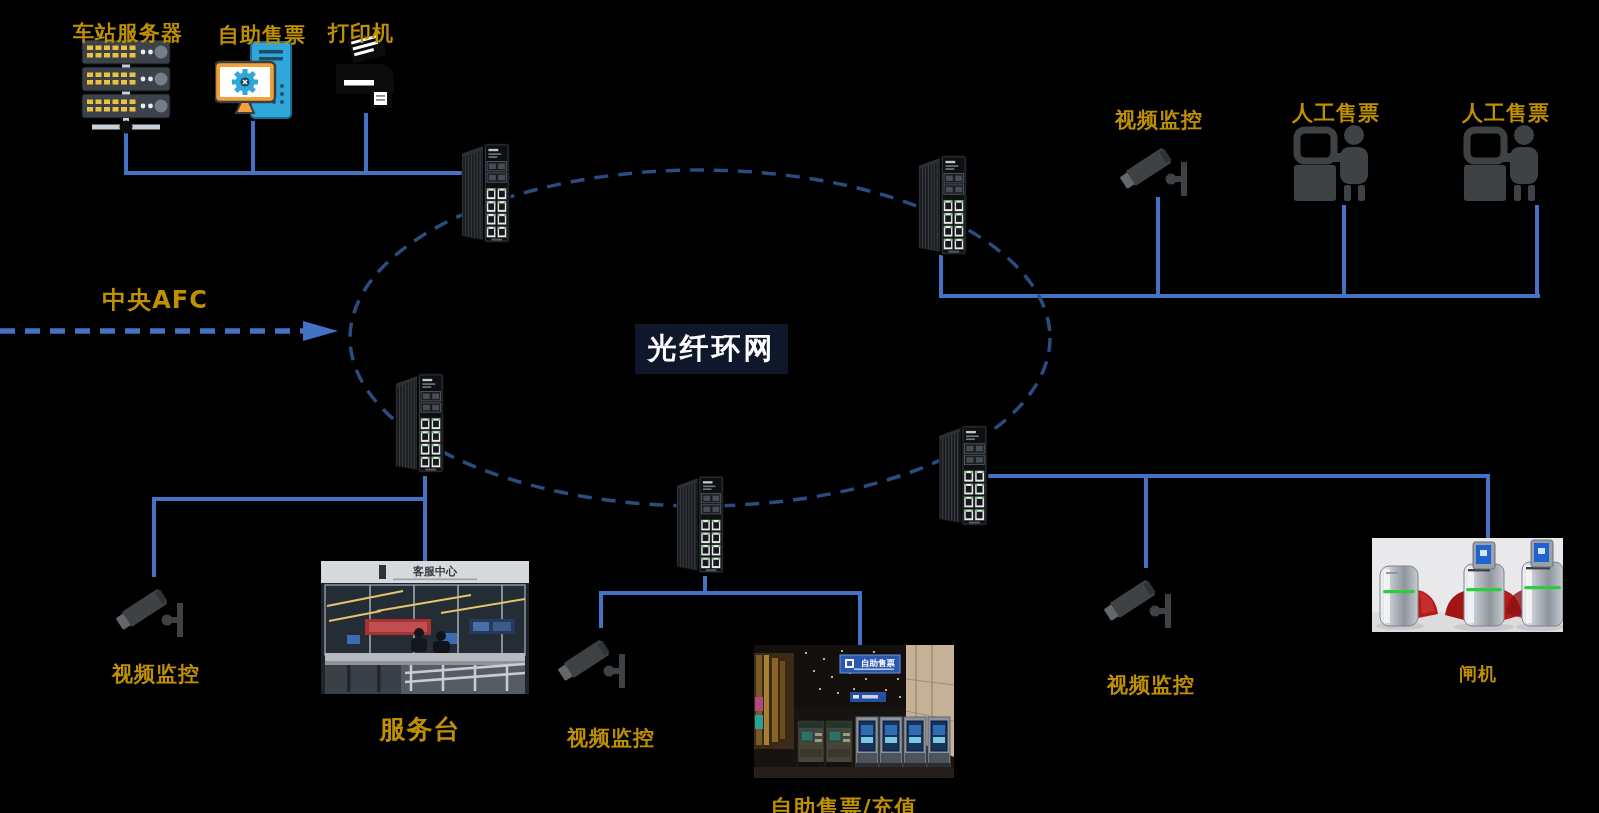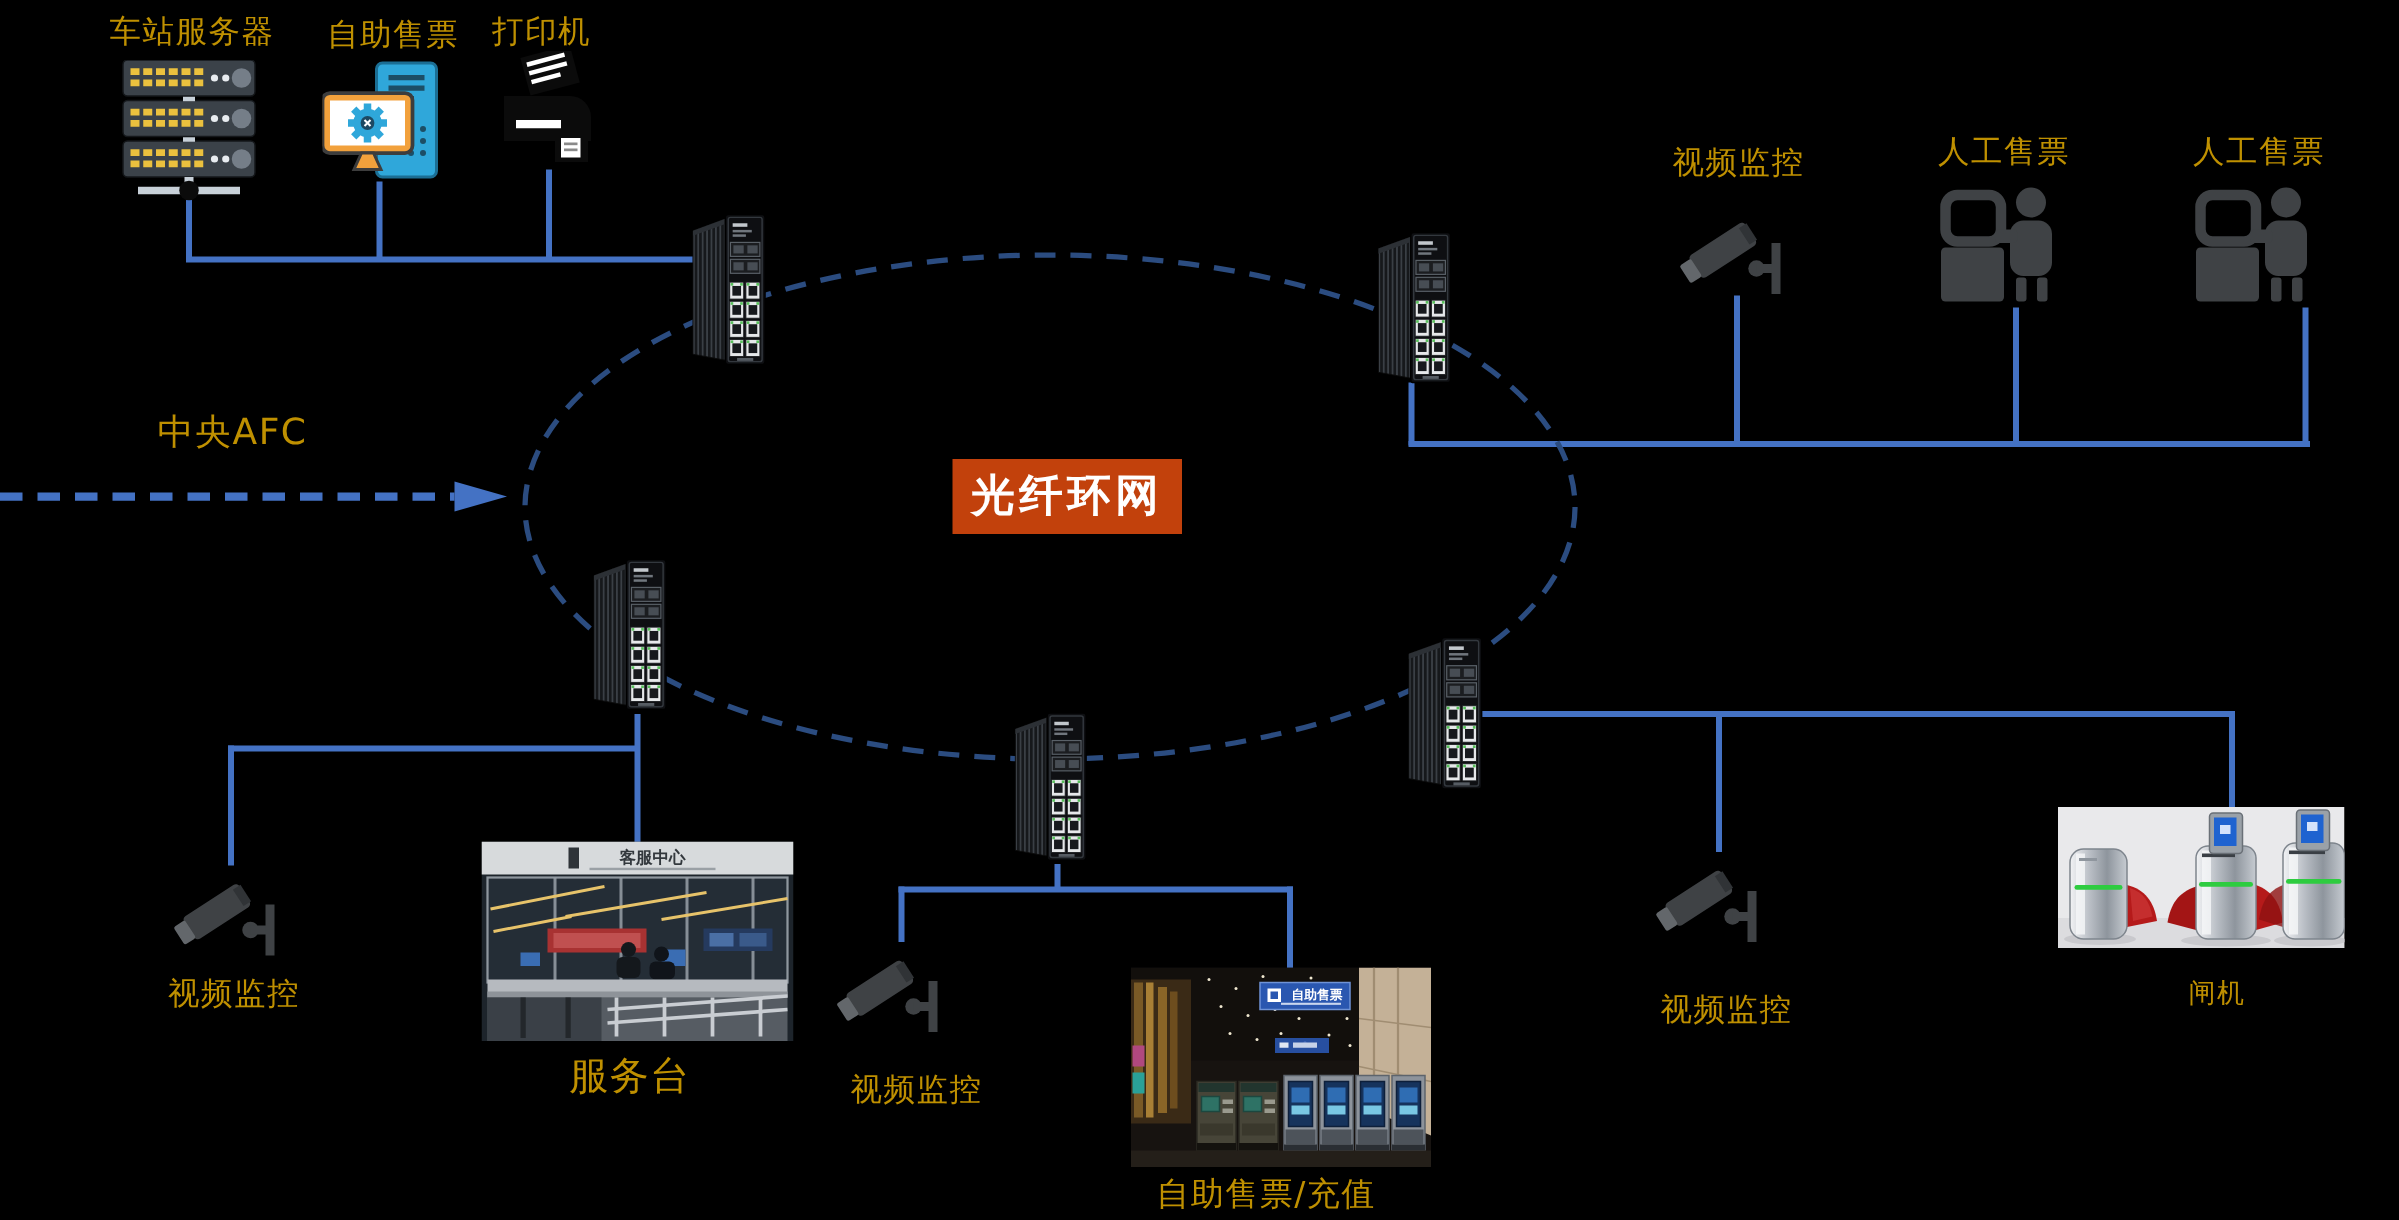--- a/index.html
+++ b/index.html
@@ -1,22 +1,22 @@
 <!DOCTYPE html>
 <html><head>
 <meta charset="utf-8">
 <style>
   html,body{margin:0;padding:0;background:#000;}
   .stage{position:relative;width:1599px;height:813px;background:#000;overflow:hidden;
          font-family:"DejaVu Sans","Liberation Sans",sans-serif;}
   .hline,.vline{position:absolute;background:#4472C4;}
-  .lbl{position:absolute;color:#BF9000;font-size:21px;font-weight:400;white-space:nowrap;
-       transform:translateX(-50%);letter-spacing:1px;}
+  .lbl{position:absolute;color:#BF9000;font-size:21px;font-weight:700;white-space:nowrap;
+       transform:translateX(-50%);letter-spacing:1px;margin-top:12px;}
   .abs{position:absolute;}
-  .ring-label{position:absolute;left:635px;top:306px;width:153px;height:50px;background:#c2410c;
+  .ring-label{position:absolute;left:635px;top:324px;width:153px;height:50px;background:#0f172a;
        color:#fff;display:flex;align-items:center;justify-content:center;font-size:29px;
        font-weight:700;letter-spacing:3px;}
   svg{display:block;}
 </style>
 </head>
 <body>
 
 <div class="stage">
 
   <svg width="0" height="0" class="abs" aria-hidden="true">

